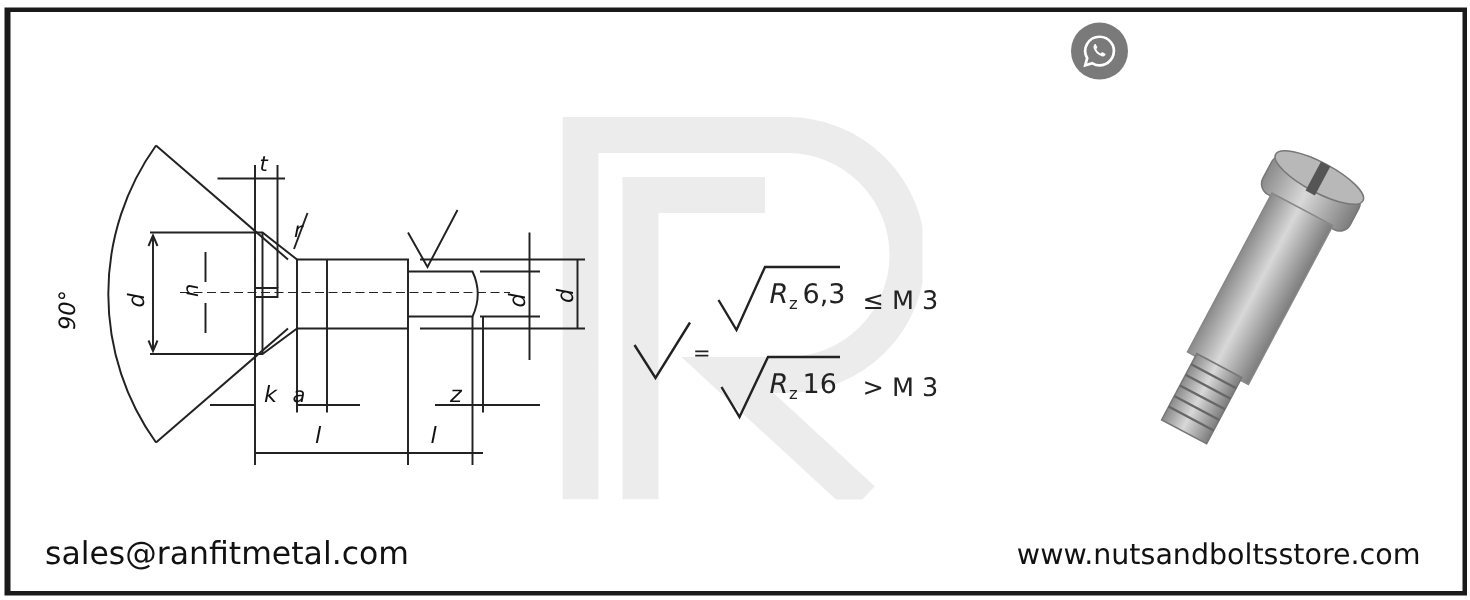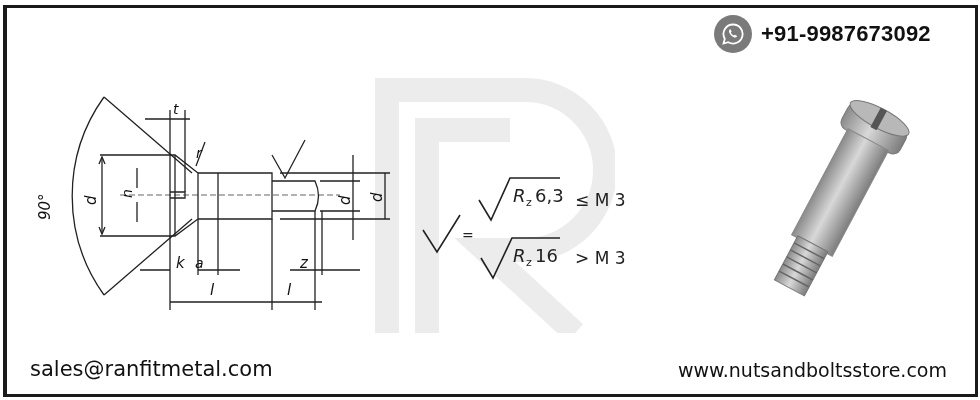--- a/index.html
+++ b/index.html
@@ -31,21 +31,20 @@
   </g>
 </svg>
 
 <div class="phone-wrap">
   <div class="wa-icon">
     <svg width="24" height="24" viewBox="0 0 24 24">
       <path d="M12 2.5a9.5 9.5 0 0 0-8.2 14.3L2.5 21.5l4.8-1.3A9.5 9.5 0 1 0 12 2.5z" fill="none" stroke="#fff" stroke-width="1.8"></path>
       <path d="M8.6 7.6c.3-.4.8-.4 1 0l.9 1.7c.1.3 0 .6-.2.8l-.5.5c.6 1.3 1.7 2.4 3 3l.5-.5c.2-.2.5-.3.8-.2l1.7.9c.4.2.4.7 0 1-.7.8-1.7 1-2.7.6-2.2-.9-4-2.7-4.9-4.9-.4-1-.2-2 .4-2.9z" fill="#fff"></path>
     </svg>
   </div>
-  <span class="phone-text">+91-9987673092</span>
 </div>
 
 <svg class="drawing" viewBox="0 0 400 240">
   <g stroke="#222" stroke-width="1.3" fill="none">
 
     <path d="M84 17 A170 170 0 0 0 84 215"></path>
     <path d="M84 17 L172 93"></path>
     <path d="M84 215 L172 139"></path>
 
     <path d="M150 75 L150 156 L155 156 L178 139 L178 93 L155 75 Z"></path>

